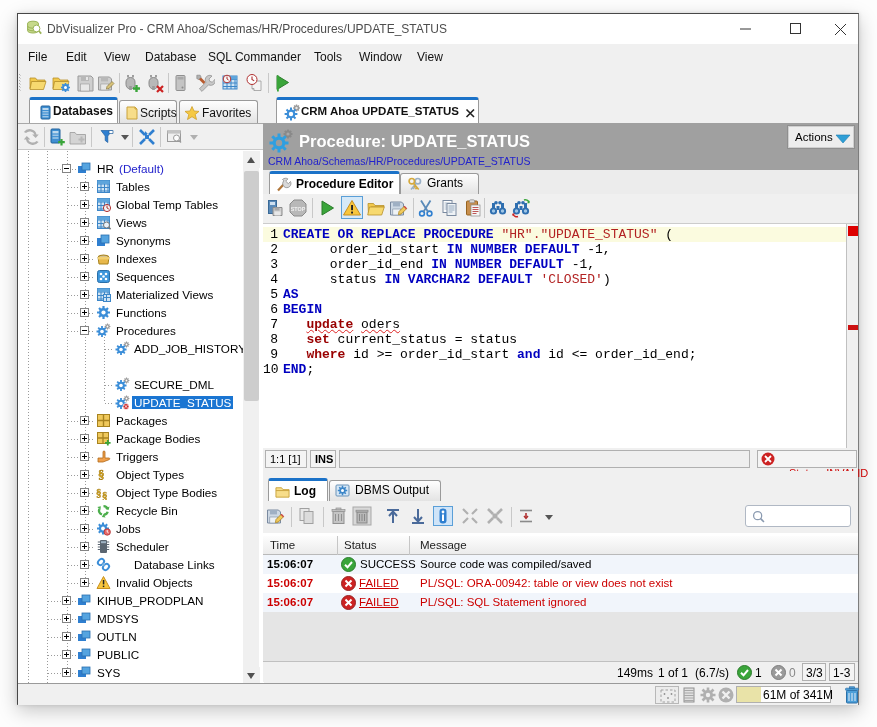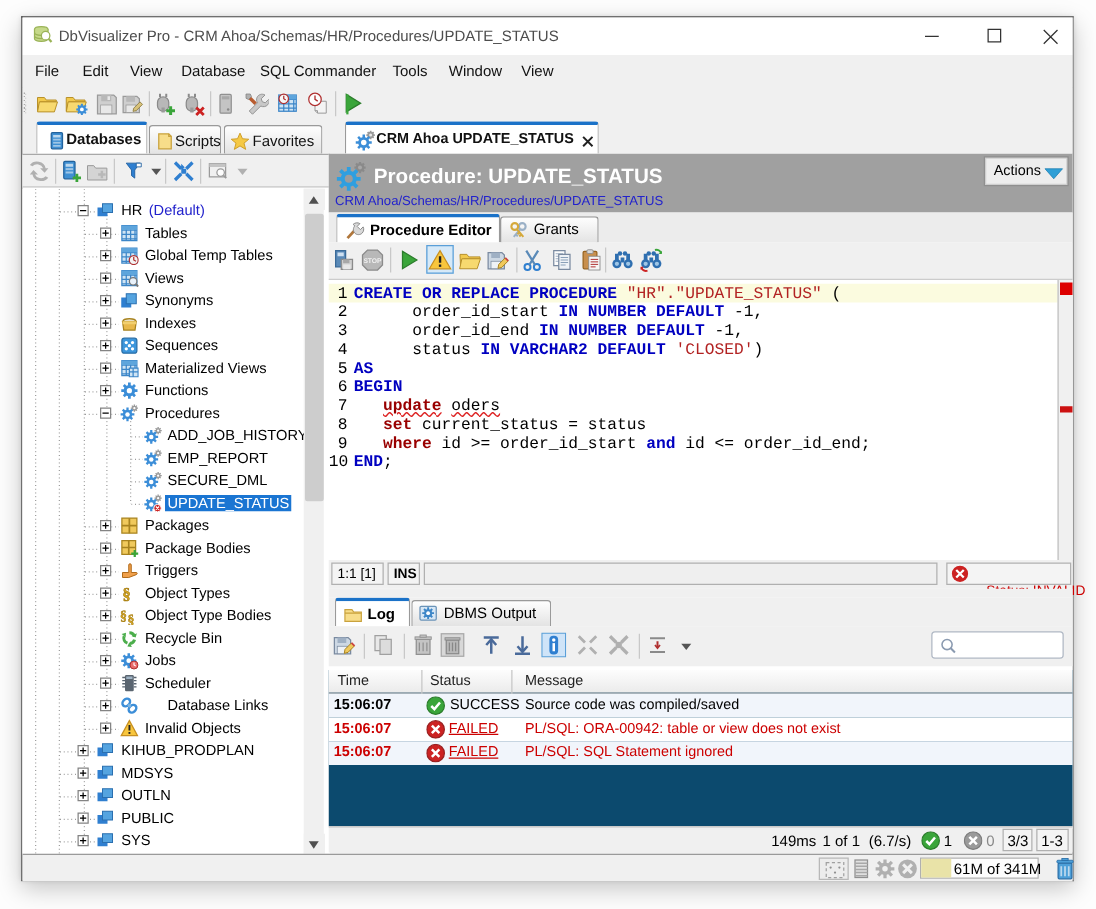--- a/index.html
+++ b/index.html
@@ -47,21 +47,21 @@
 .k { color:#0000c0; font-weight:bold; }
 .r { color:#b22222; }
 .m { color:#990000; font-weight:bold; }
 .wv { text-decoration:underline wavy #dd2222 0.9px; text-underline-offset:1px; }
 .stripe { position:absolute; right:0; top:0; width:12px; height:224px; background:#f0f0f0; border-left:1px solid #c0c0c0; }
 .estatus { position:absolute; left:0; top:325px; width:100%; height:23px; background:#f0f0f0; }
 .ebox { position:absolute; top:2px; height:18px; border:1px solid #b0b0b0; background:#f4f4f4; font-size:11px; color:#000; }
 
 .logtabs { position:absolute; left:0; top:355px; width:100%; height:23px; background:#f0f0f0; }
 .logtoolbar { position:absolute; left:0; top:378px; width:100%; height:32px; background:#f0f0f0; }
-.lgrid { position:absolute; left:0; top:413px; width:100%; height:125px; background:#0c4a6e; }
+.lgrid { position:absolute; left:0; top:413px; width:100%; height:125px; background:#e5e5e5; }
 .lhead { position:absolute; left:0; top:0; width:100%; height:19px; background:linear-gradient(#fdfdfd,#ebebeb); border-bottom:1px solid #b9b9b9; font-size:11.5px; color:#222; }
 .lrow { position:absolute; left:0; width:100%; height:19px; font-size:11.5px; }
 .statsbar { position:absolute; left:0; top:538px; width:100%; height:21px; background:#f0f0f0; border-top:1px solid #c0c0c0; font-size:12px; }
 
 .appstatus { position:absolute; left:0; top:669px; width:100%; height:22px; background:#f0f0f0; border-top:1px solid #9a9a9a; }
 .dotv { position:absolute; width:1px; background-image:linear-gradient(#9a9a9a 1px, transparent 1px); background-size:1px 3px; }
 .doth { position:absolute; height:1px; background-image:linear-gradient(90deg,#9a9a9a 1px, transparent 1px); background-size:3px 1px; }
 .ticon { position:absolute; width:15px; height:15px; top:1px; }
 .exp { position:absolute; width:9px; height:9px; top:4px; border:1px solid #848484; background:#fff; }
 .exp:before, .exp.minus:before { content:""; position:absolute; left:1px; top:3px; width:5px; height:1px; background:#000; }
@@ -395,36 +395,20 @@
             </g>
             <circle cx="11.5" cy="3.5" r="0.9" fill="#fff"></circle>
             <g fill="#3c8ed8">
               <circle cx="6" cy="8.5" r="3.8"></circle>
               <path d="M6 3 v11 M0.5 8.5 h11 M2.2 4.7 l7.6 7.6 M9.8 4.7 l-7.6 7.6" stroke="#3c8ed8" stroke-width="1.8"></path>
             </g>
             <circle cx="6" cy="8.5" r="1.8" fill="#fff"></circle>
           </svg>
           <span class="txt" style="left:116px">ADD_JOB_HISTORY</span>
         </div>
-<div class="trow" style="top:207px">
-          <div class="doth" style="left:87px;top:9px;width:9px"></div>
-          <svg class="ticon" style="left:97px" viewBox="0 0 15 15">
-            <g fill="#9a9a9a">
-              <circle cx="11.5" cy="3.5" r="2.0"></circle>
-              <path d="M11.5 0.6 v5.8 M8.6 3.5 h5.8 M9.5 1.5 l4 4 M13.5 1.5 l-4 4" stroke="#9a9a9a" stroke-width="1.1"></path>
-            </g>
-            <circle cx="11.5" cy="3.5" r="0.9" fill="#fff"></circle>
-            <g fill="#3c8ed8">
-              <circle cx="6" cy="8.5" r="3.8"></circle>
-              <path d="M6 3 v11 M0.5 8.5 h11 M2.2 4.7 l7.6 7.6 M9.8 4.7 l-7.6 7.6" stroke="#3c8ed8" stroke-width="1.8"></path>
-            </g>
-            <circle cx="6" cy="8.5" r="1.8" fill="#fff"></circle>
-          </svg>
-          <span class="txt" style="left:116px">EMP_REPORT</span>
-        </div>
 <div class="trow" style="top:225px">
           <div class="doth" style="left:87px;top:9px;width:9px"></div>
           <svg class="ticon" style="left:97px" viewBox="0 0 15 15">
             <g fill="#9a9a9a">
               <circle cx="11.5" cy="3.5" r="2.0"></circle>
               <path d="M11.5 0.6 v5.8 M8.6 3.5 h5.8 M9.5 1.5 l4 4 M13.5 1.5 l-4 4" stroke="#9a9a9a" stroke-width="1.1"></path>
             </g>
             <circle cx="11.5" cy="3.5" r="0.9" fill="#fff"></circle>
             <g fill="#3c8ed8">
               <circle cx="6" cy="8.5" r="3.8"></circle>

